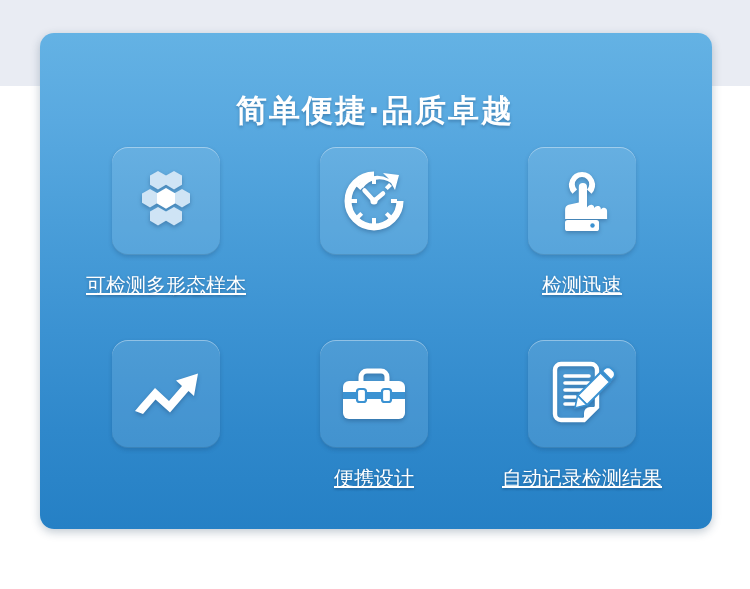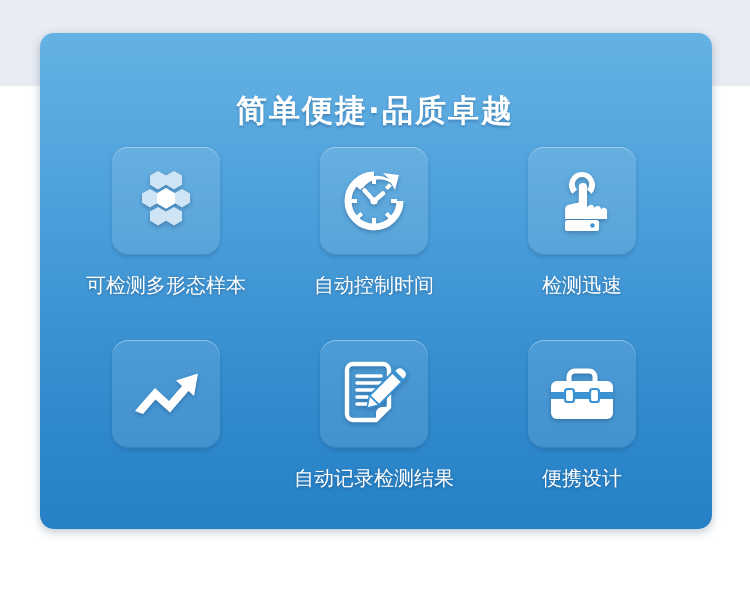--- a/index.html
+++ b/index.html
@@ -94,20 +94,21 @@
   }
 
   .feature-label {
     margin-top: 17px;
     color: #ffffff;
     font-size: 20px;
     font-weight: normal;
     text-shadow: 0 1px 3px rgba(18,55,95,0.45);
     white-space: nowrap;
     text-align: right;
+    text-decoration: underline;
   }
 </style>
 </head>
 <body>
 
 <div id="top-band"></div>
 
 <div id="feature-card">
 
   <div id="card-title">简单便捷·品质卓越</div>
@@ -152,21 +153,20 @@
             </g>
             <g stroke="#ffffff" stroke-width="4.5" stroke-linecap="round" fill="none">
               <line x1="37" y1="37" x2="27.5" y2="26.5"></line>
               <line x1="37" y1="37" x2="46" y2="29.5"></line>
             </g>
             <circle cx="37" cy="37" r="3.6" fill="#ffffff"></circle>
             <path d="M22 20 A24 24 0 0 1 52 15 L46 9 L62 11 L58 26 L54 19 A20 20 0 0 0 26 24 Z" fill="#ffffff"></path>
           </svg>
         </span>
       </div>
-      <div class="feature-label">自动控制时间</div>
     </div>
 
     <div class="feature-cell">
       <div class="icon-tile">
         <span>
           <svg width="64" height="72" viewBox="0 0 64 72">
             <path d="M32 7 A13 13 0 0 0 22.5 28.8 L27 24.5 A7.2 7.2 0 1 1 37 24.5 L41.5 28.8 A13 13 0 0 0 32 7 Z" fill="#ffffff"></path>
             <path d="M28.8 22 a4.1 4.1 0 0 1 8.2 0 v20.5
                      c1.6-2.3 3.3-3.2 5.3-2.6 1.5 .5 2 1.7 2 3.2
                      .9-1.8 2.6-2.6 4.4-2 1.6 .5 2.2 1.8 2.2 3.3
@@ -188,20 +188,35 @@
             <path d="M6 47 L11 41 L26 24 L40 37 L53 22 L47 16.5 L69 9.5 L65 32 L59.5 27
                      L41 48.5 L26.5 35.5 L14 50 Z" fill="#ffffff"></path>
           </svg>
         </span>
       </div>
     </div>
 
     <div class="feature-cell">
       <div class="icon-tile">
         <span>
+          <svg width="74" height="62" viewBox="0 0 74 62">
+            <path d="M24 20 v-6 a6 6 0 0 1 6 -6 h14 a6 6 0 0 1 6 6 v6" fill="none" stroke="#ffffff" stroke-width="5" stroke-linecap="round"></path>
+            <rect x="6" y="18" width="62" height="38" rx="6" fill="#ffffff"></rect>
+            <rect x="6" y="29" width="62" height="7" fill="#3b92d2"></rect>
+            <rect x="20" y="26" width="9" height="13" rx="2.6" fill="#ffffff" stroke="#3b92d2" stroke-width="2.2"></rect>
+            <rect x="45" y="26" width="9" height="13" rx="2.6" fill="#ffffff" stroke="#3b92d2" stroke-width="2.2"></rect>
+          </svg>
+        </span>
+      </div>
+      <div class="feature-label">便携设计</div>
+    </div>
+
+    <div class="feature-cell">
+      <div class="icon-tile">
+        <span>
           <svg width="68" height="72" viewBox="0 0 68 72">
             <path d="M13 6 h30 a6 6 0 0 1 6 6 v37 l-13 13 h-23 a6 6 0 0 1 -6 -6 v-44 a6 6 0 0 1 6 -6 Z" fill="none" stroke="#ffffff" stroke-width="4.4"></path>
             <path d="M49 49 l-13 13 v-7 a6 6 0 0 1 6 -6 Z" fill="#ffffff"></path>
             <g stroke="#ffffff" stroke-width="3.6" stroke-linecap="round">
               <line x1="17" y1="18" x2="41" y2="18"></line>
               <line x1="17" y1="25" x2="41" y2="25"></line>
               <line x1="17" y1="32" x2="38" y2="32"></line>
               <line x1="17" y1="39" x2="32" y2="39"></line>
               <line x1="17" y1="46" x2="28" y2="46"></line>
             </g>
@@ -209,29 +224,14 @@
               <path d="M52.5 14.5 l9.5 9.5 l-23 23 l-9.5 -9.5 Z" fill="#ffffff" stroke="#3b92d2" stroke-width="2"></path>
               <path d="M56.2 10.8 a5.2 5.2 0 0 1 7.4 0 l1.8 1.8 a5.2 5.2 0 0 1 0 7.4 l-2.2 2.2 l-9.2 -9.2 Z" fill="#ffffff" stroke="#3b92d2" stroke-width="2"></path>
               <path d="M29.5 37.5 l9.5 9.5 l-12 3 Z" fill="#ffffff" stroke="#3b92d2" stroke-width="1.6"></path>
             </g>
           </svg>
         </span>
       </div>
       <div class="feature-label">自动记录检测结果</div>
     </div>
 
-    <div class="feature-cell">
-      <div class="icon-tile">
-        <span>
-          <svg width="74" height="62" viewBox="0 0 74 62">
-            <path d="M24 20 v-6 a6 6 0 0 1 6 -6 h14 a6 6 0 0 1 6 6 v6" fill="none" stroke="#ffffff" stroke-width="5" stroke-linecap="round"></path>
-            <rect x="6" y="18" width="62" height="38" rx="6" fill="#ffffff"></rect>
-            <rect x="6" y="29" width="62" height="7" fill="#3b92d2"></rect>
-            <rect x="20" y="26" width="9" height="13" rx="2.6" fill="#ffffff" stroke="#3b92d2" stroke-width="2.2"></rect>
-            <rect x="45" y="26" width="9" height="13" rx="2.6" fill="#ffffff" stroke="#3b92d2" stroke-width="2.2"></rect>
-          </svg>
-        </span>
-      </div>
-      <div class="feature-label">便携设计</div>
-    </div>
-
   </div>
 </div>
 
 </body></html>

